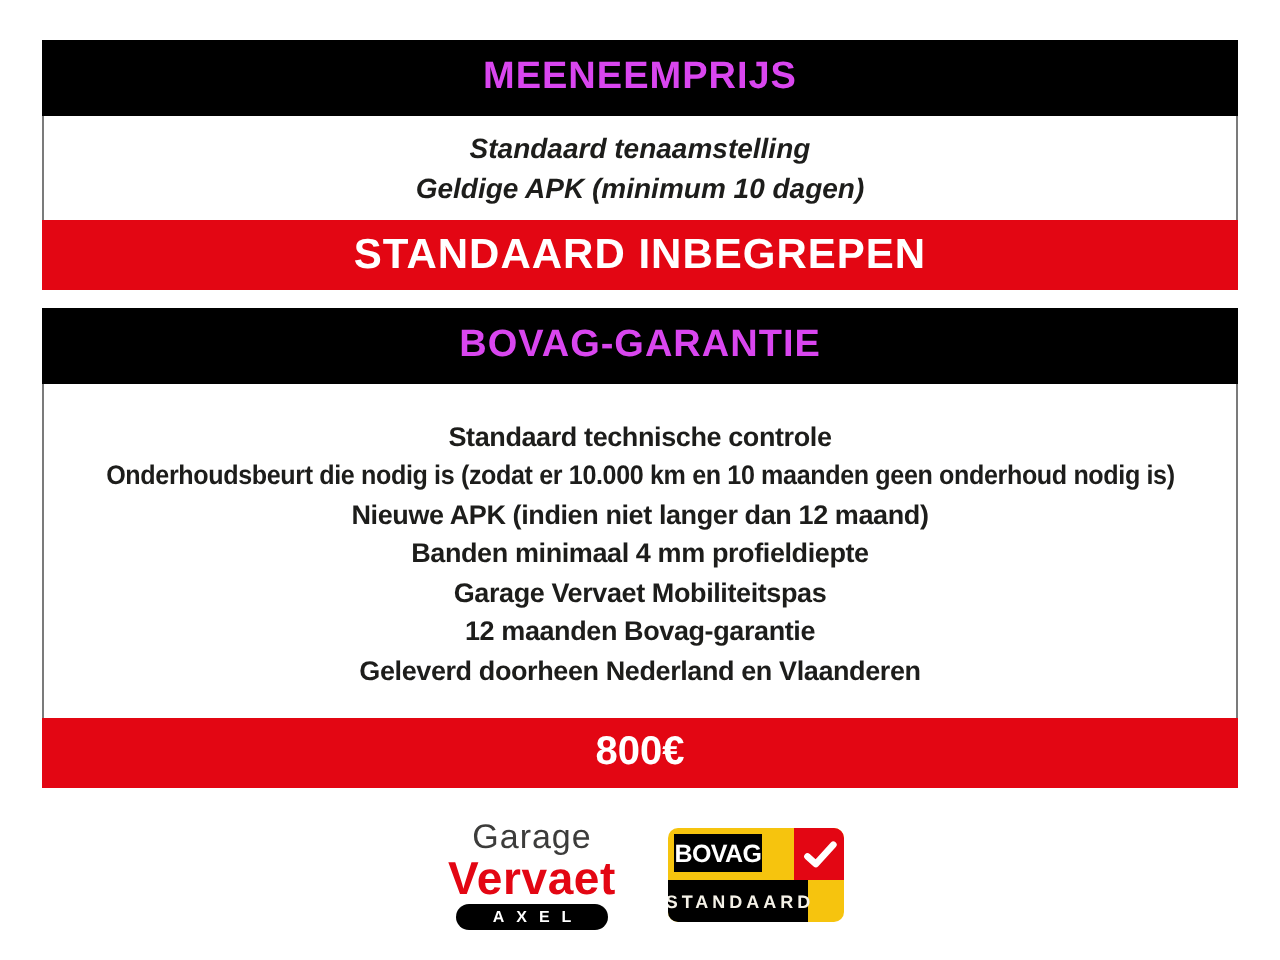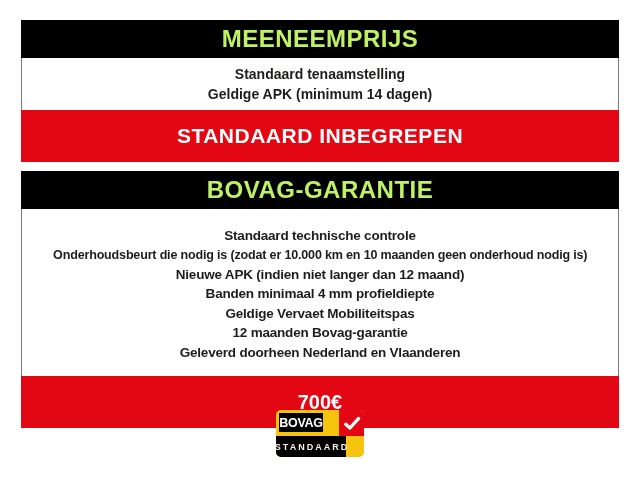--- a/index.html
+++ b/index.html
@@ -3,41 +3,41 @@
 <meta charset="utf-8">
 <style>
   html,body{margin:0;padding:0;}
   body{
     width:640px;height:480px;position:relative;background:#ffffff;
     font-family:"Liberation Sans", sans-serif;overflow:hidden;
     -webkit-font-smoothing:antialiased;
   }
   .card{position:absolute;left:21px;top:20px;width:598px;}
   .banner{
-    background:#000000;color:#bef264;height:38px;
+    background:#000000;color:#d946ef;height:38px;
     display:flex;align-items:center;justify-content:center;
-    font-weight:bold;font-size:24px;letter-spacing:.5px;
+    font-weight:bold;font-size:19px;letter-spacing:.5px;
   }
   .white-area{
     background:#ffffff;
     border-left:1px solid #7b7b7b;border-right:1px solid #7b7b7b;
     box-sizing:border-box;
     display:flex;flex-direction:column;justify-content:center;
   }
-  .white-area.first{height:52px;}
+  .white-area.first{height:52px;font-style:italic;}
   .white-area.second{height:167px;padding-top:3px;}
   .line{
     text-align:center;color:#1d1d1b;font-weight:bold;
     font-size:14px;line-height:20px;white-space:nowrap;
   }
   .white-area.second .line{font-size:13.5px;line-height:19.5px;letter-spacing:-0.2px;}
   .line span{display:inline-block;}
   .line span.squeeze{transform:scaleX(.93);transform-origin:center;}
   .red-banner{
-    background:#e30613;color:#ffffff;height:52px;
+    background:#e30613;color:#ffffff;height:35px;
     display:flex;align-items:center;justify-content:center;
     font-weight:bold;font-size:21px;letter-spacing:.5px;
   }
   .red-banner.price{font-size:20px;letter-spacing:0;}
   .section-gap{height:9px;background:#ffffff;}
 
   
   .logos{
     position:absolute;left:0;top:410px;width:640px;
     display:flex;justify-content:center;align-items:center;gap:20px;
@@ -73,51 +73,56 @@
 <body>
 
 <div class="card">
 
   <div class="banner">
     <span>MEENEEMPRIJS</span>
   </div>
 
   <div class="white-area first">
     <div class="line"><span>Standaard tenaamstelling</span></div>
-    <div class="line"><span>Geldige APK (minimum 14 dagen)</span></div>
+    <div class="line"><span>Geldige APK (minimum 10 dagen)</span></div>
   </div>
 
   <div class="red-banner">
     <span>STANDAARD INBEGREPEN</span>
   </div>
 
   <div class="section-gap"></div>
 
   <div class="banner">
     <span>BOVAG-GARANTIE</span>
   </div>
 
   <div class="white-area second">
     <div class="line"><span>Standaard technische controle</span></div>
     <div class="line"><span class="squeeze">Onderhoudsbeurt die nodig is (zodat er 10.000 km en 10 maanden geen onderhoud nodig is)</span></div>
     <div class="line"><span>Nieuwe APK (indien niet langer dan 12 maand)</span></div>
     <div class="line"><span>Banden minimaal 4 mm profieldiepte</span></div>
-    <div class="line"><span>Geldige Vervaet Mobiliteitspas</span></div>
+    <div class="line"><span>Garage Vervaet Mobiliteitspas</span></div>
     <div class="line"><span>12 maanden Bovag-garantie</span></div>
     <div class="line"><span>Geleverd doorheen Nederland en Vlaanderen</span></div>
   </div>
 
   <div class="red-banner price">
-    <span>700€</span>
+    <span>800€</span>
   </div>
 
 </div>
 
 <div class="logos">
 
+  <div class="garage-logo">
+    <div class="garage-top">Garage</div>
+    <div class="garage-name">Vervaet</div>
+    <div class="axel-badge">AXEL</div>
+  </div>
 
   <div class="bovag-logo">
     <div class="bovag-name-box">BOVAG</div>
     <div class="bovag-check">
       <svg width="20" height="20" viewBox="0 0 24 24" aria-hidden="true">
         <path d="M4.5 13.5 L9.5 18 L20 6.5" stroke="#ffffff" stroke-width="4" fill="none" stroke-linecap="round" stroke-linejoin="round"></path>
       </svg>
     </div>
     <div class="bovag-sub-bar">STANDAARD</div>
   </div>

